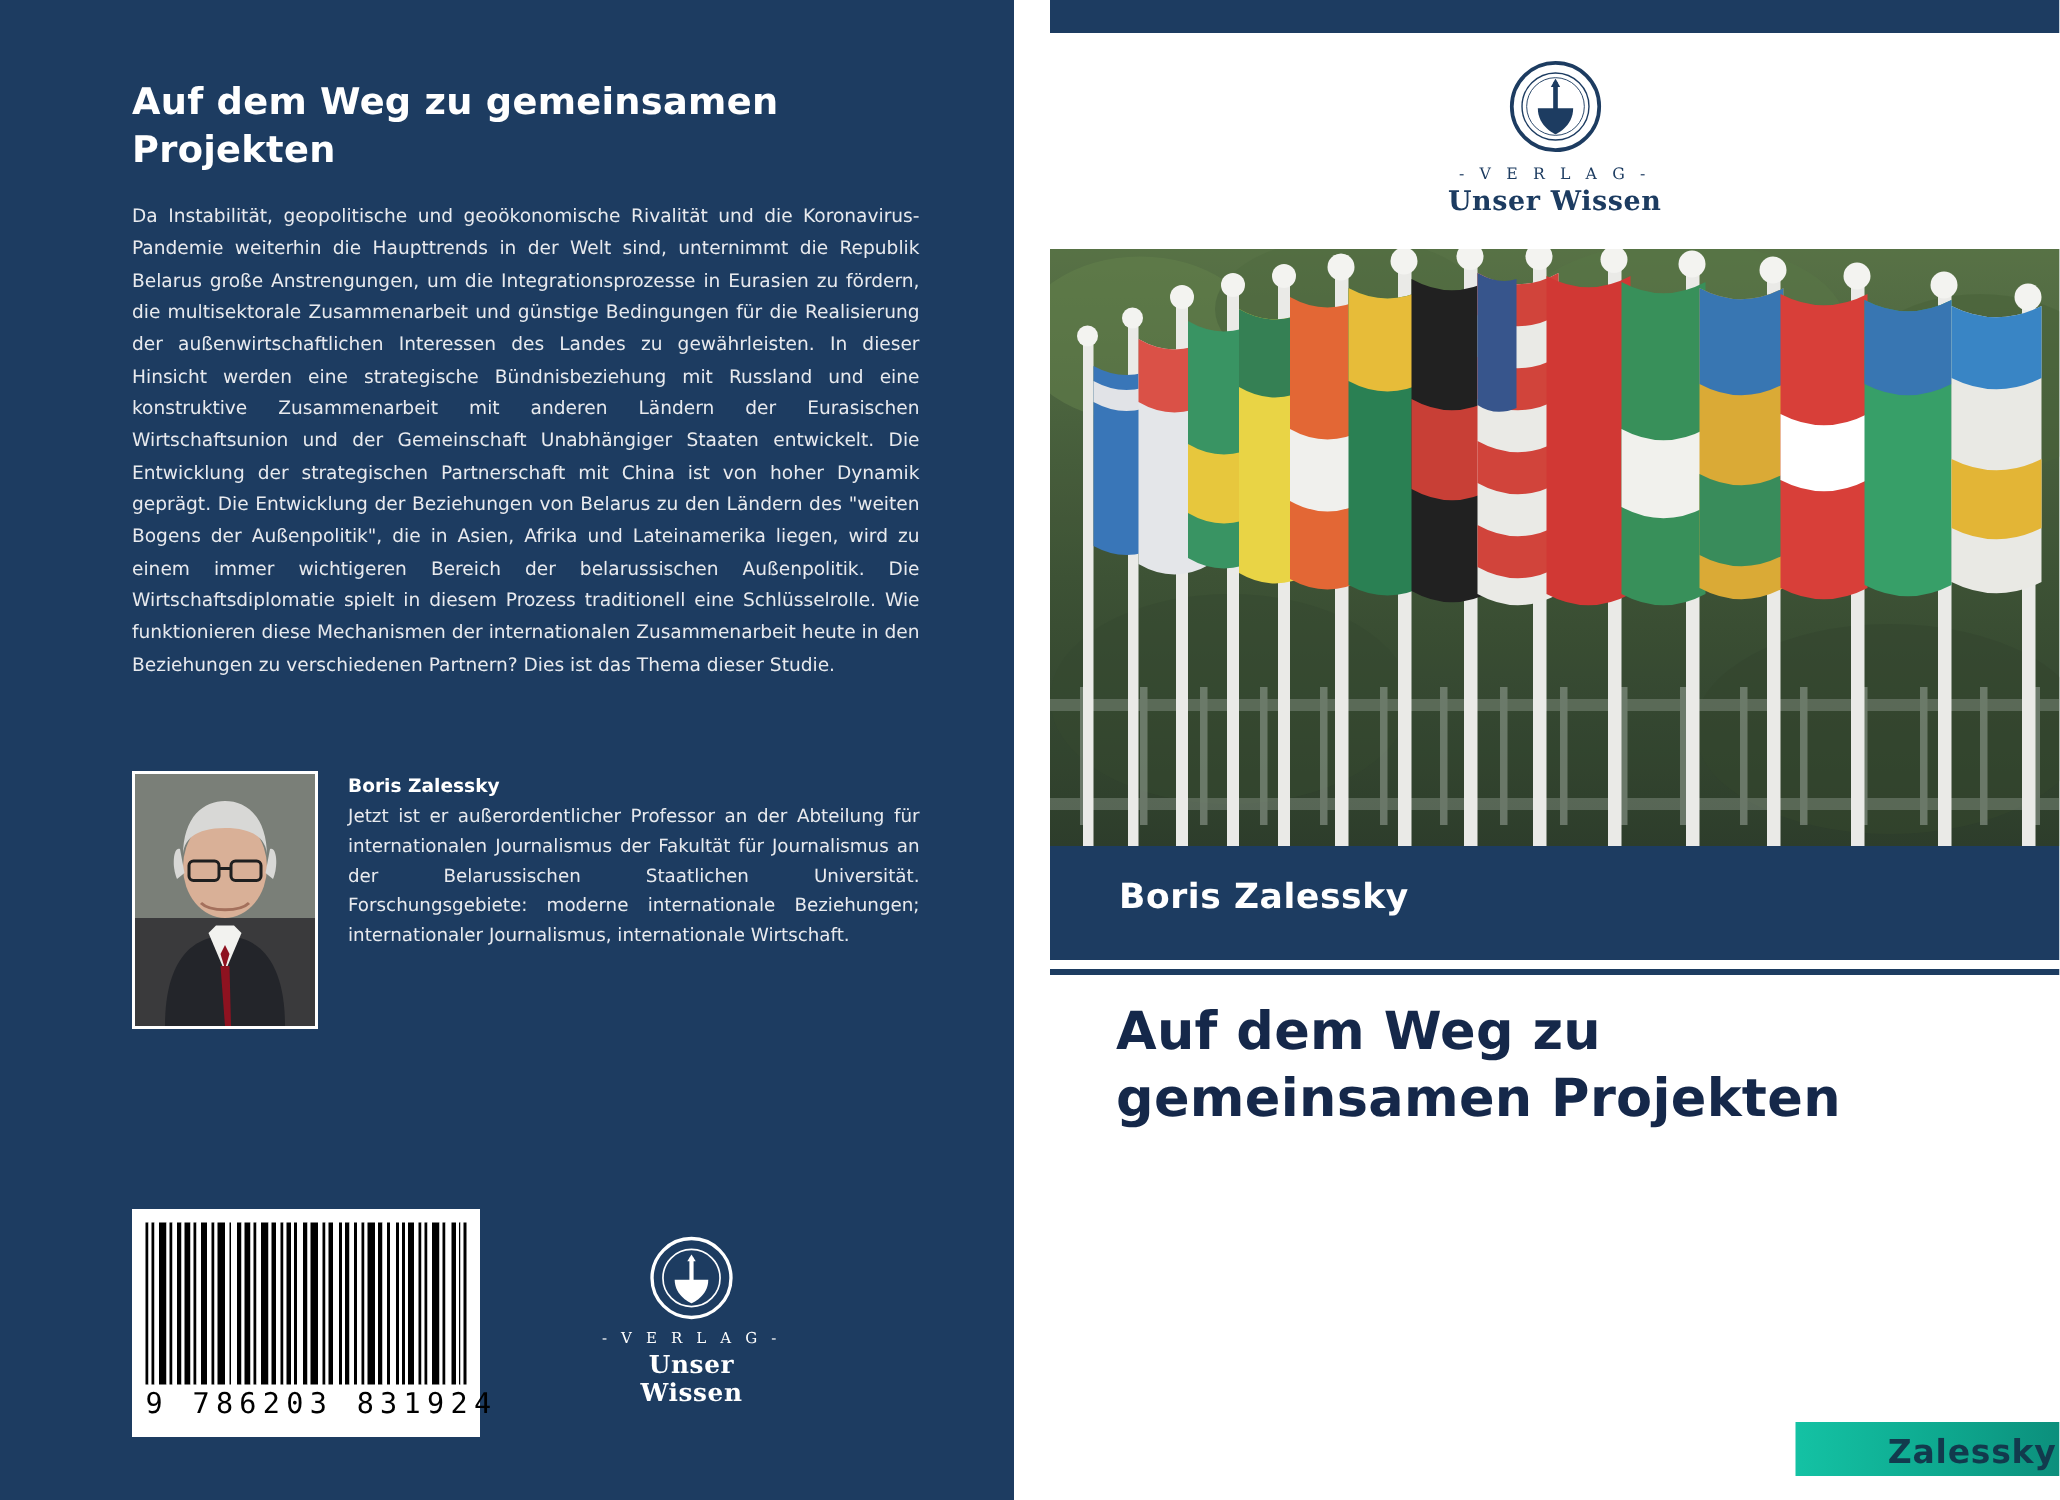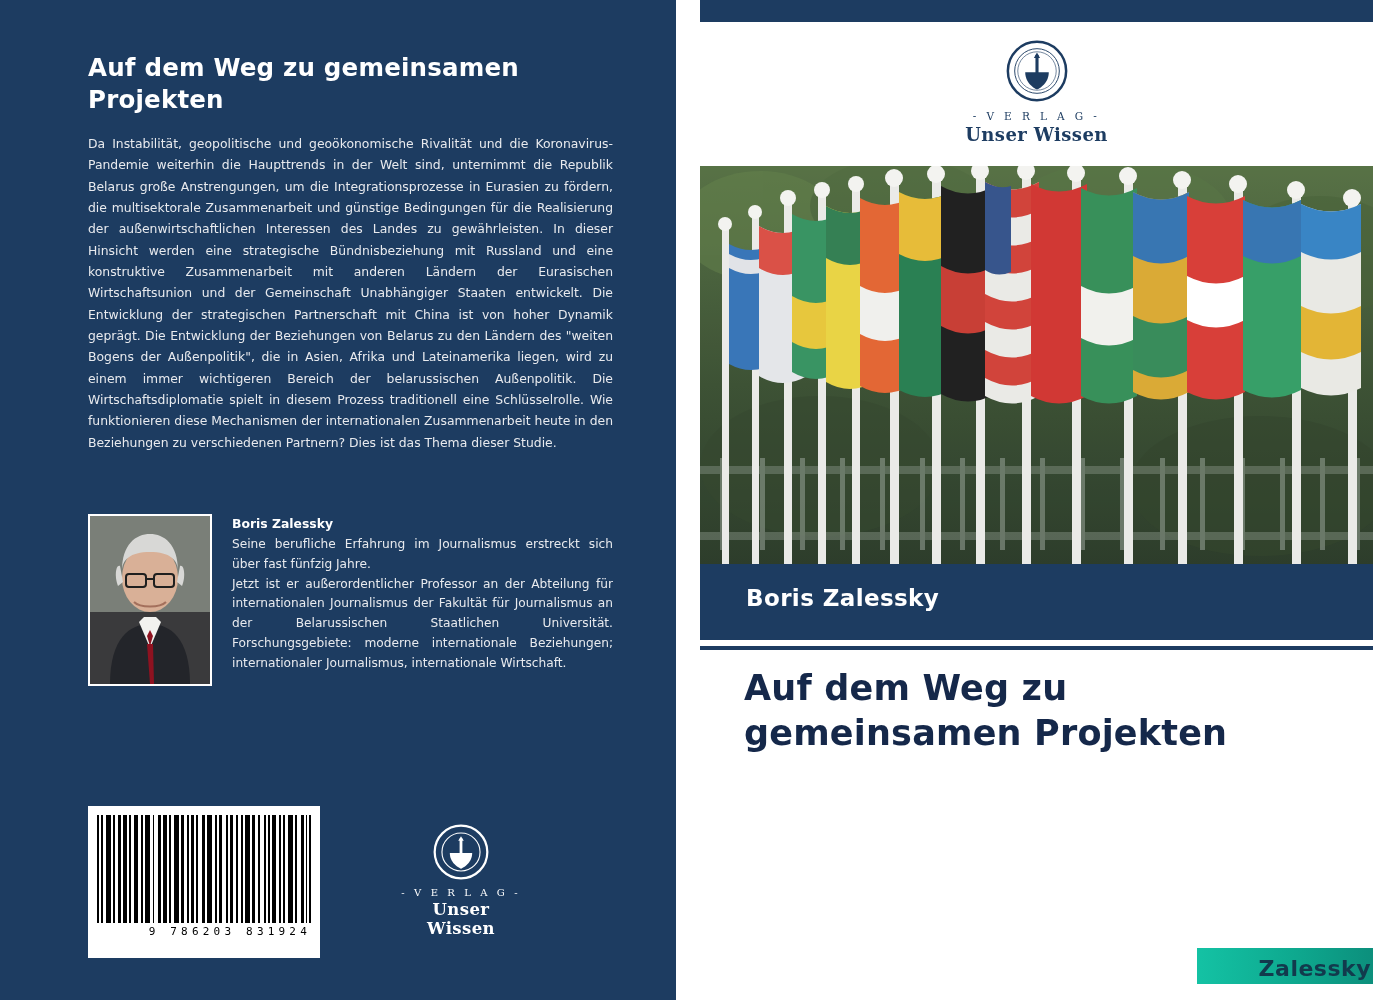--- a/index.html
+++ b/index.html
@@ -112,24 +112,24 @@
     display: block;
     background: #000;
     height: 100%;
   }
   .barcode-digits {
     position: absolute;
     left: 9px;
     top: 119px;
     width: 214px;
     font-family: "DejaVu Sans Mono", monospace;
-    font-size: 11px;
+    font-size: 19px;
     letter-spacing: 4.2px;
     color: #000;
-    text-align: right;
+    text-align: left;
     white-space: nowrap;
   }
 
   
   .back-logo {
     position: absolute;
     left: 400px;
     top: 824px;
     width: 122px;
     text-align: center;
@@ -291,21 +291,20 @@
           <path d="M30 50 C26 48 24 60 28 70 L33 66 Z" fill="#d8d8d6"></path>
           <path d="M90 50 C94 48 96 60 92 70 L87 66 Z" fill="#d8d8d6"></path>
           <rect x="36" y="58" width="20" height="13" rx="3" fill="none" stroke="#1f1f1f" stroke-width="2"></rect>
           <rect x="64" y="58" width="20" height="13" rx="3" fill="none" stroke="#1f1f1f" stroke-width="2"></rect>
           <line x1="56" y1="63" x2="64" y2="63" stroke="#1f1f1f" stroke-width="2"></line>
           <path d="M44 86 C50 92 70 92 76 86" stroke="#a4705c" stroke-width="2" fill="none"></path>
         </svg>
       </div>
       <div class="author-text">
         <span class="author-name">Boris Zalessky</span>
-        <span class="author-line">Seine berufliche Erfahrung im Journalismus erstreckt sich über fast fünfzig Jahre.</span>
         <span class="author-line">Jetzt ist er außerordentlicher Professor an der Abteilung für internationalen Journalismus der Fakultät für Journalismus an der Belarussischen Staatlichen Universität. Forschungsgebiete: moderne internationale Beziehungen; internationaler Journalismus, internationale Wirtschaft.</span>
       </div>
     </div>
 
     <div class="barcode-box">
       <div class="barcode-bars">
         <i style="width:2px"></i>
           <i style="width:2px;background:#fff"></i>
           <i style="width:2px"></i>
           <i style="width:3px;background:#fff"></i>

